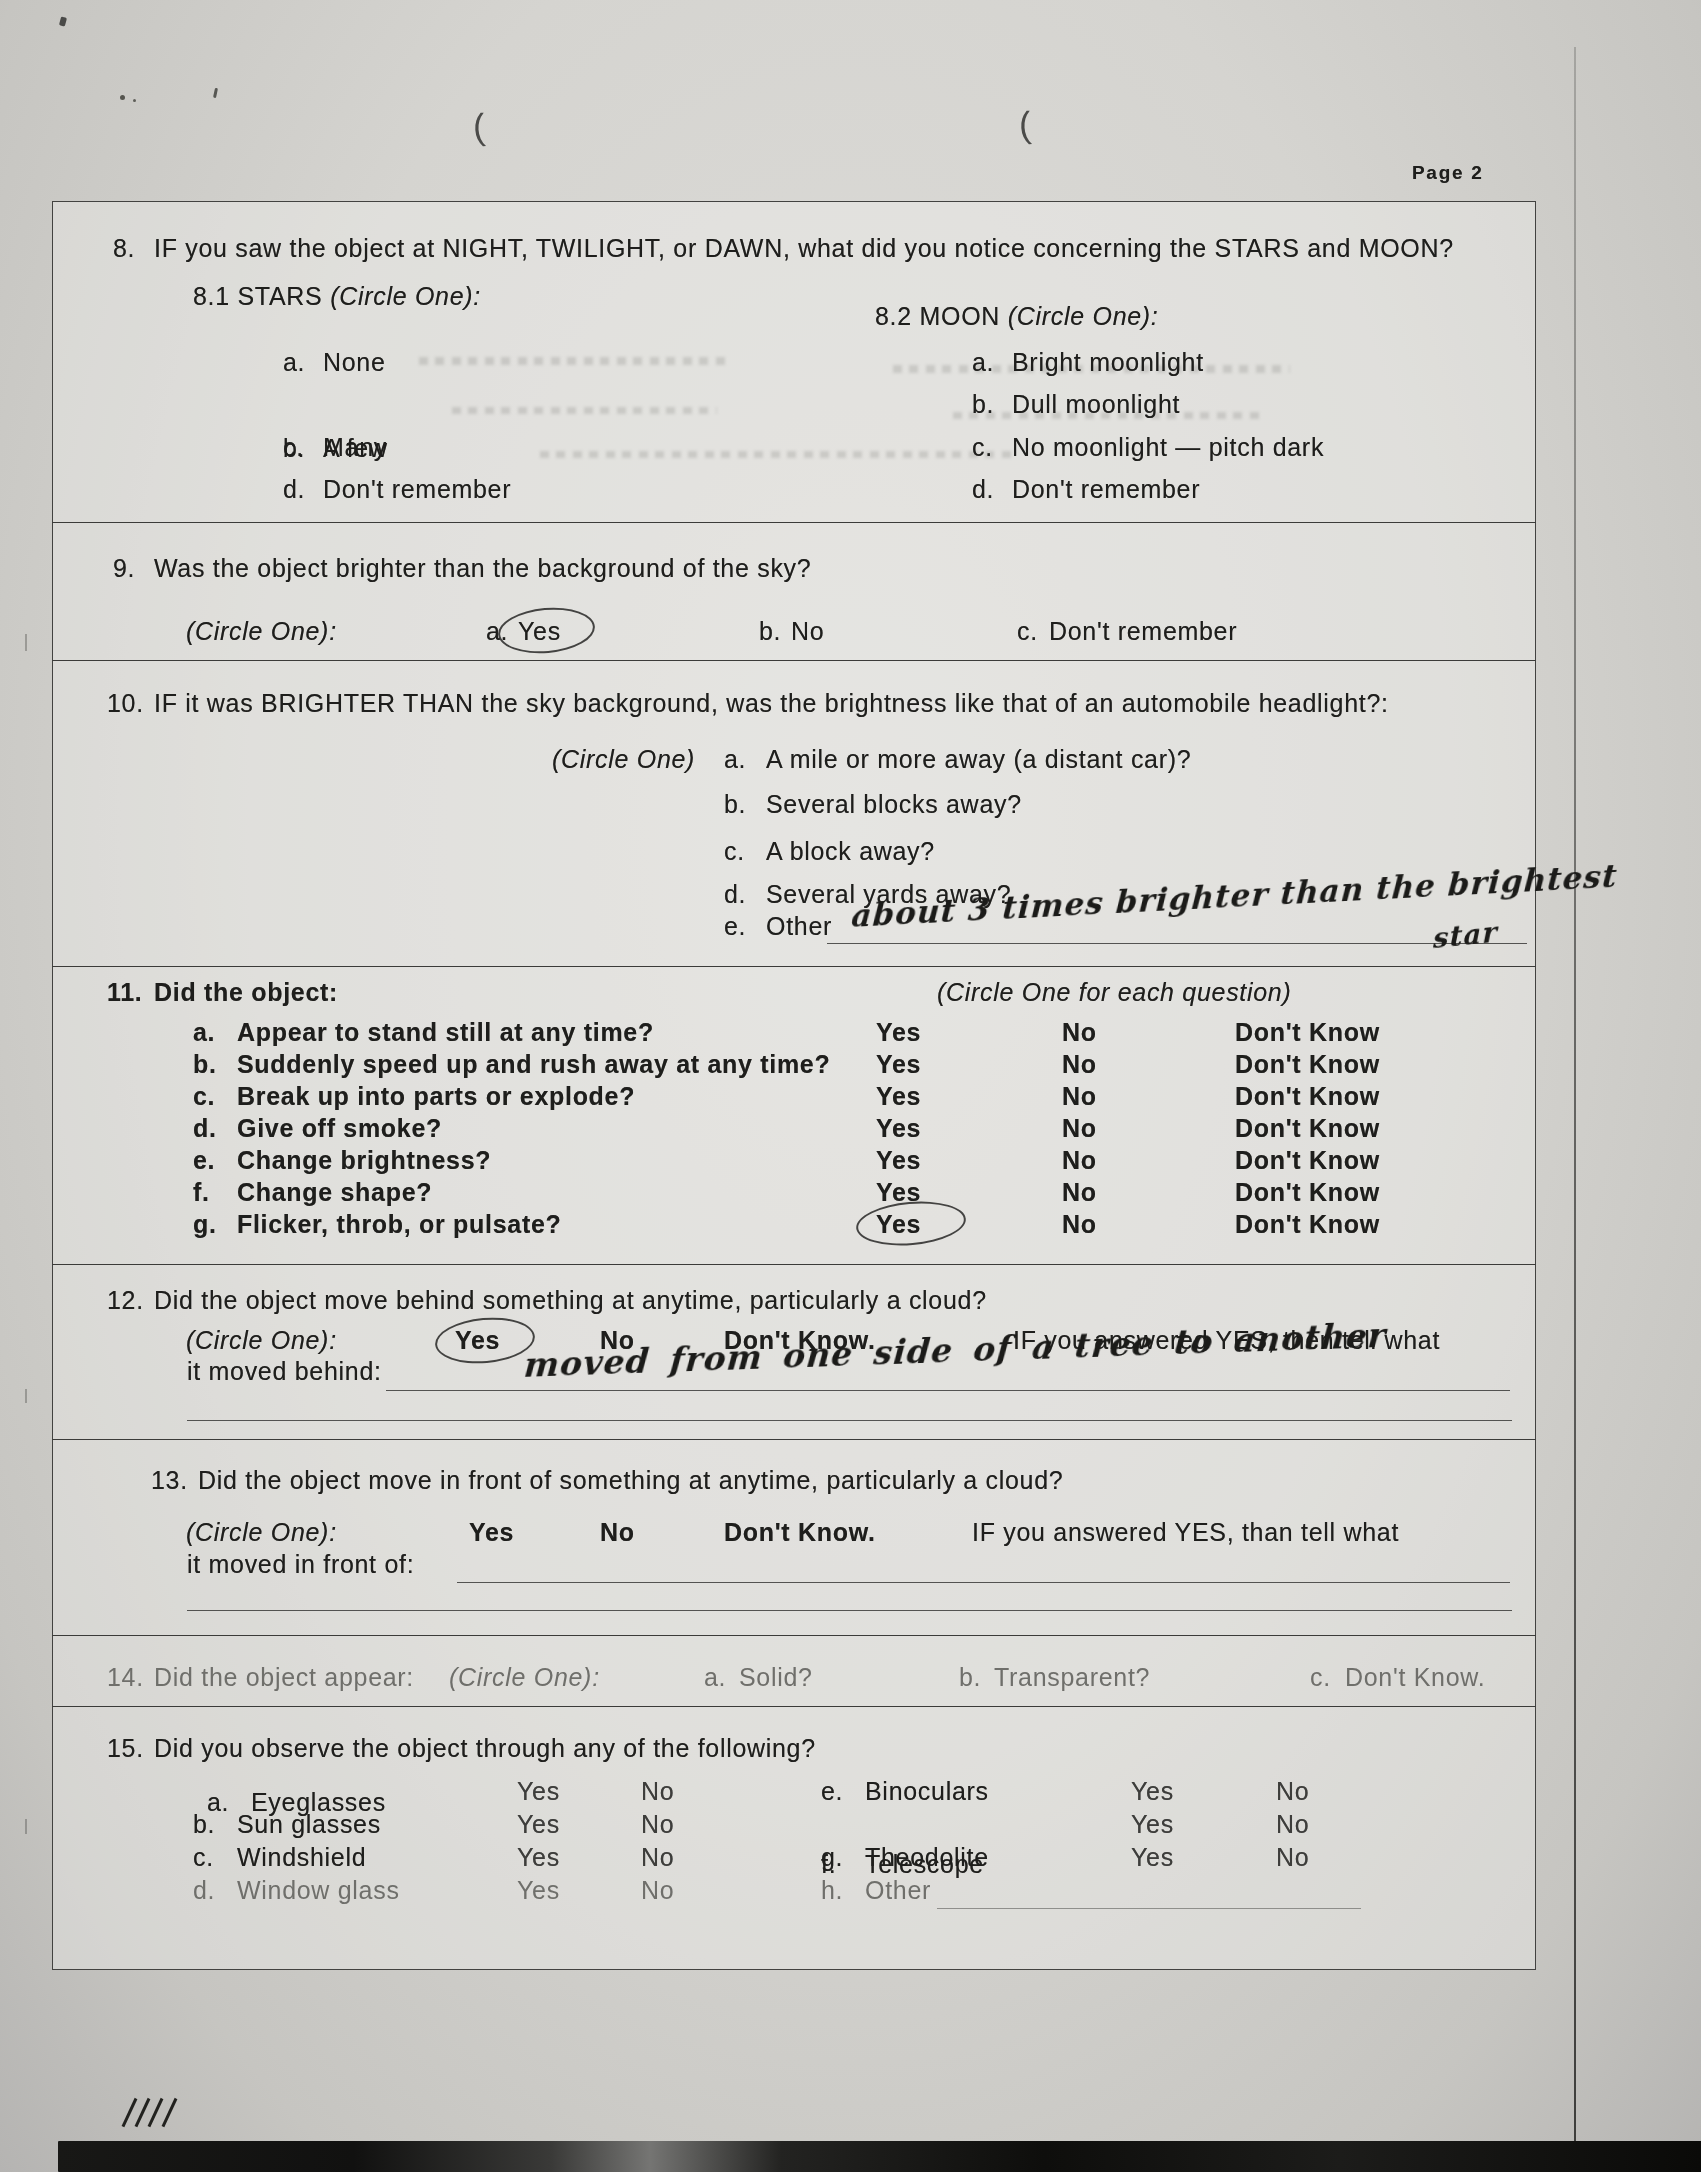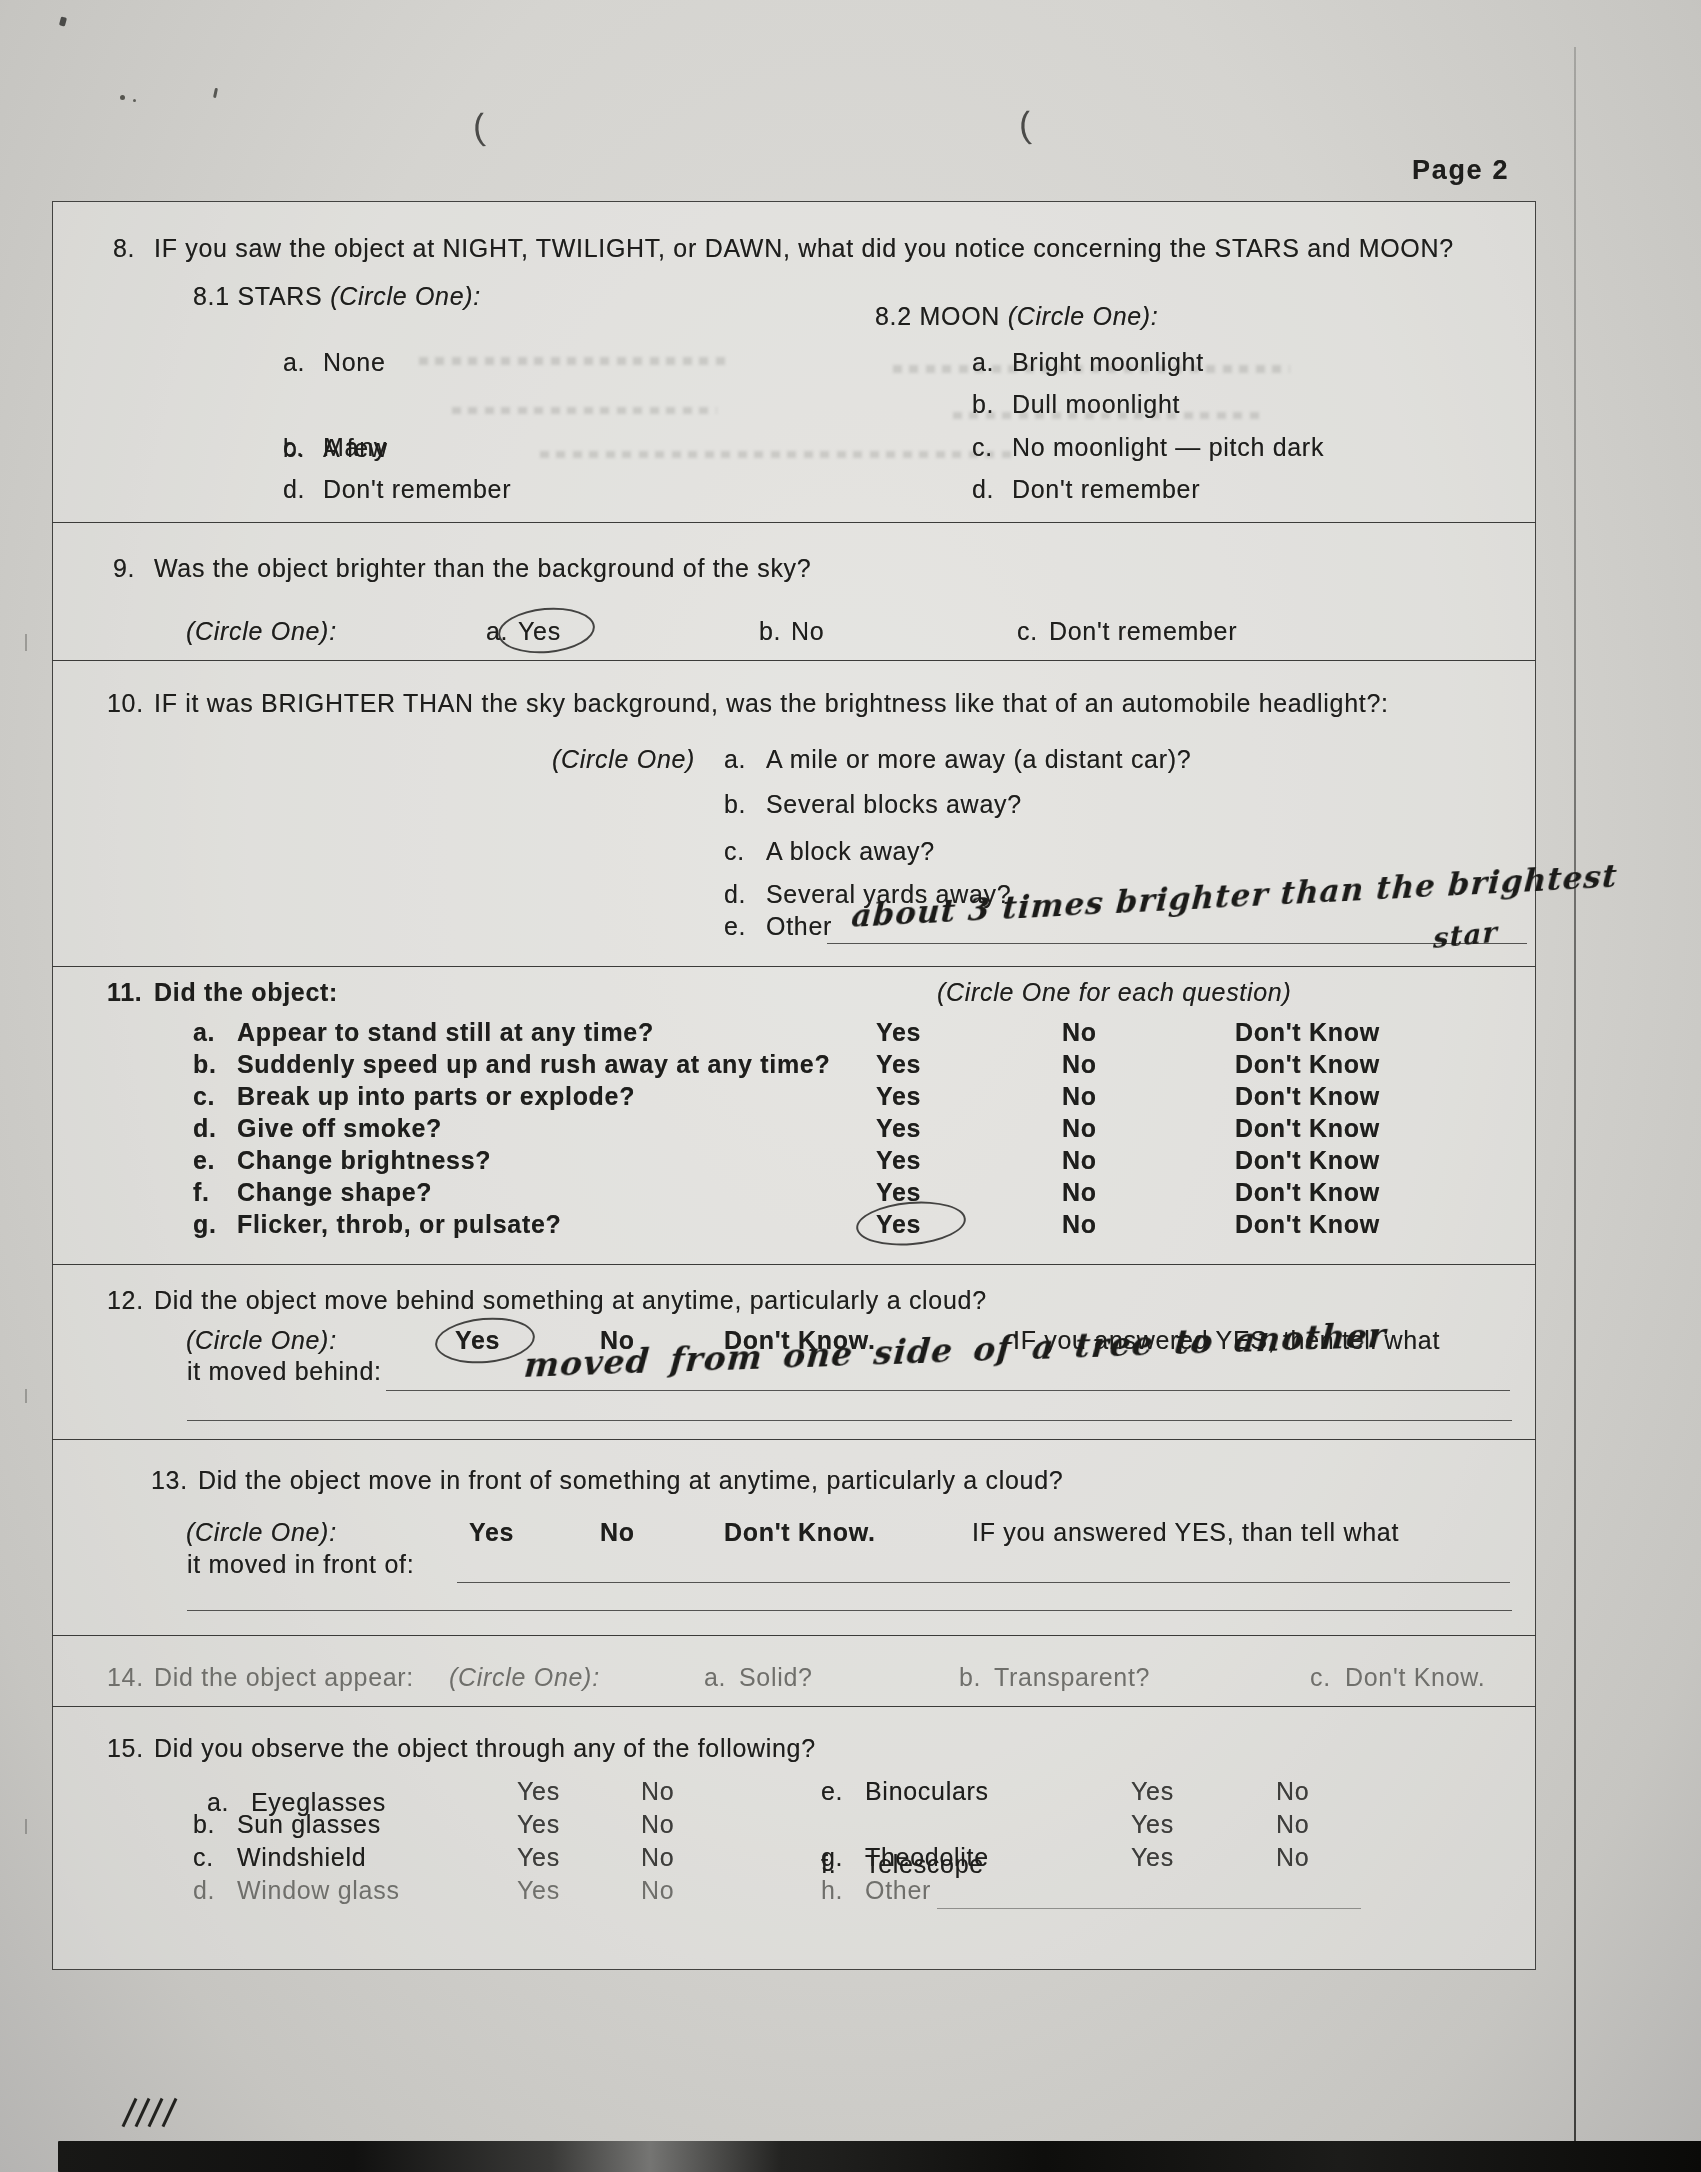--- a/index.html
+++ b/index.html
@@ -41,21 +41,21 @@
   <div class="artifact" style="left:120px;top:95px;width:5px;height:5px;background:#55554f;border-radius:50%;"></div>
   <div class="artifact" style="left:133px;top:99px;width:3.3px;height:3.3px;background:#5e5e58;border-radius:50%;"></div>
   <div class="artifact" style="left:214px;top:88px;width:3.3px;height:10px;background:#575753;transform:rotate(12deg);border-radius:1.7px;"></div>
   <div class="t" style="left:473px;top:106px;font-size:36px;color:#4b4b49;text-shadow:none;transform:rotate(-4deg);">(</div>
   <div class="t" style="left:1019px;top:104px;font-size:36px;color:#4b4b49;text-shadow:none;transform:rotate(-4deg);">(</div>
   <div class="artifact" style="left:1574px;top:47px;width:1.7px;height:2111px;background:linear-gradient(180deg, rgba(95,95,92,.35) 0%, rgba(70,70,68,.75) 45%, rgba(48,48,46,.9) 100%);"></div>
   <div class="tick" style="left:25px;top:634px;height:16.5px;"></div>
   <div class="tick" style="left:25px;top:1389px;height:14.3px;"></div>
   <div class="tick" style="left:25px;top:1819px;height:15.4px;"></div>
 
-  <div class="t b" style="left:1412px;top:155px;font-size:27px;letter-spacing:1.7px;">Page 2</div>
+  <div class="t b" style="left:1412px;top:162px;font-size:19px;letter-spacing:1.7px;">Page 2</div>
 
   <div id="formBox"></div>
 
   <div class="ghost" style="left:419px;top:357px;width:309px;height:8.3px;"></div>
   <div class="ghost" style="left:893px;top:365px;width:397px;height:8.3px;"></div>
   <div class="ghost" style="left:452px;top:407px;width:265px;height:7.2px;"></div>
   <div class="ghost" style="left:953px;top:412px;width:309px;height:7.2px;"></div>
   <div class="ghost" style="left:540px;top:451px;width:474px;height:7.2px;"></div>
 
   <div class="divider" style="top:522px;"></div>

